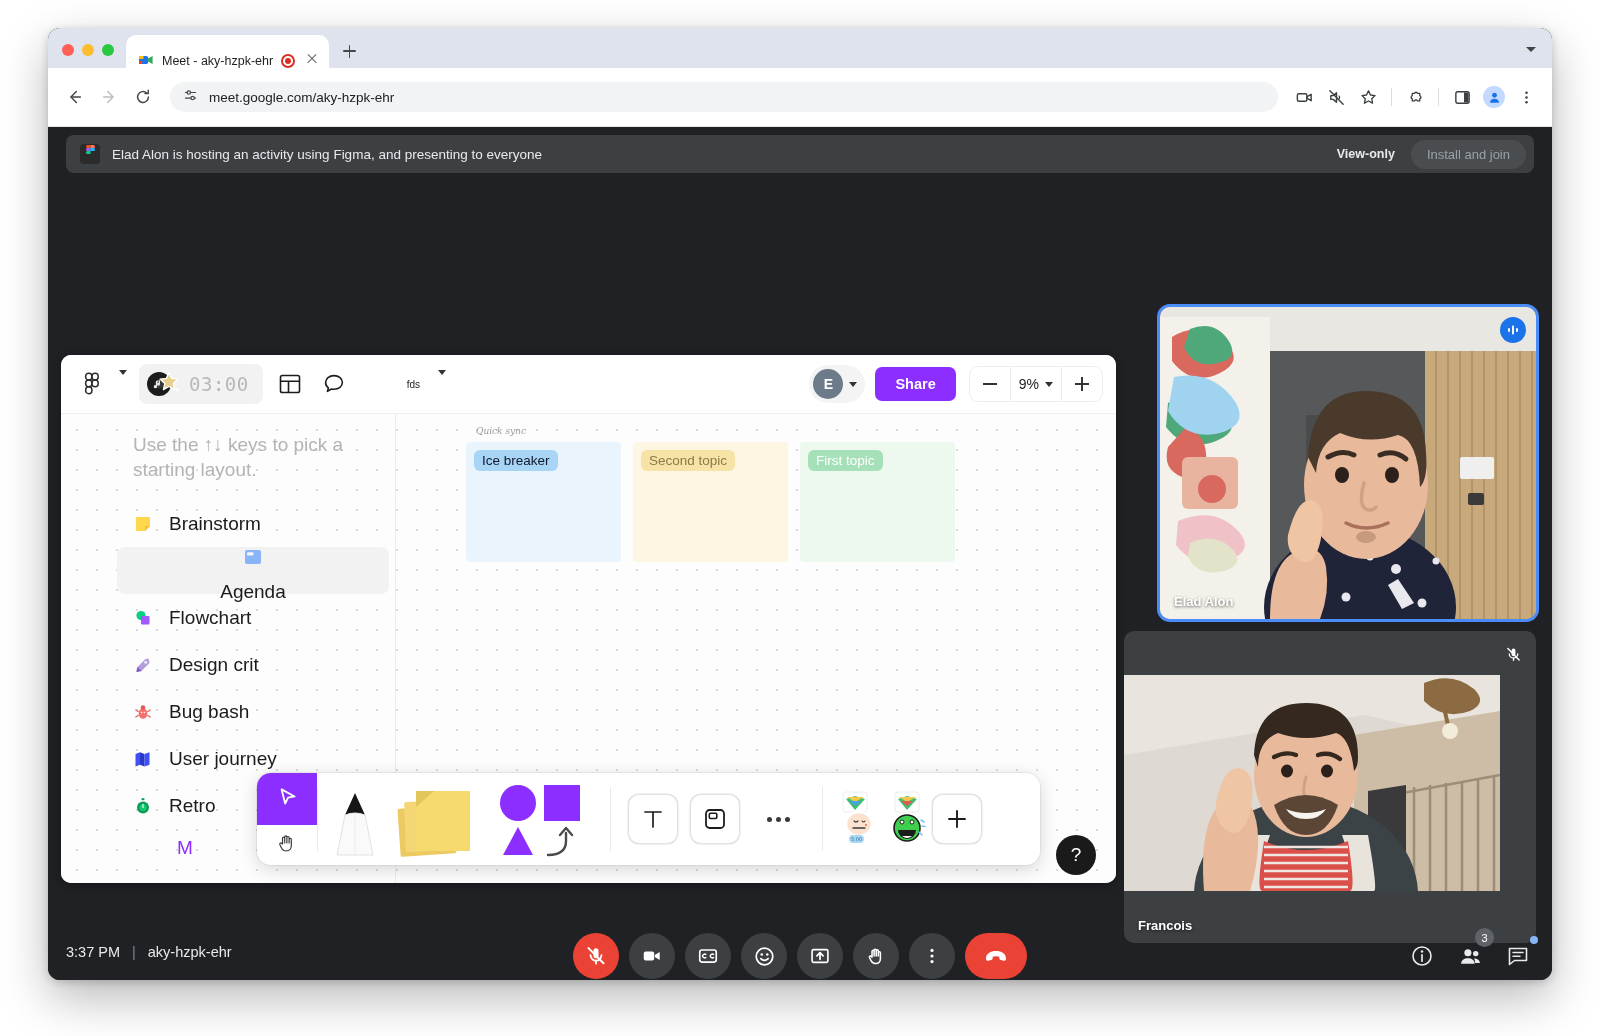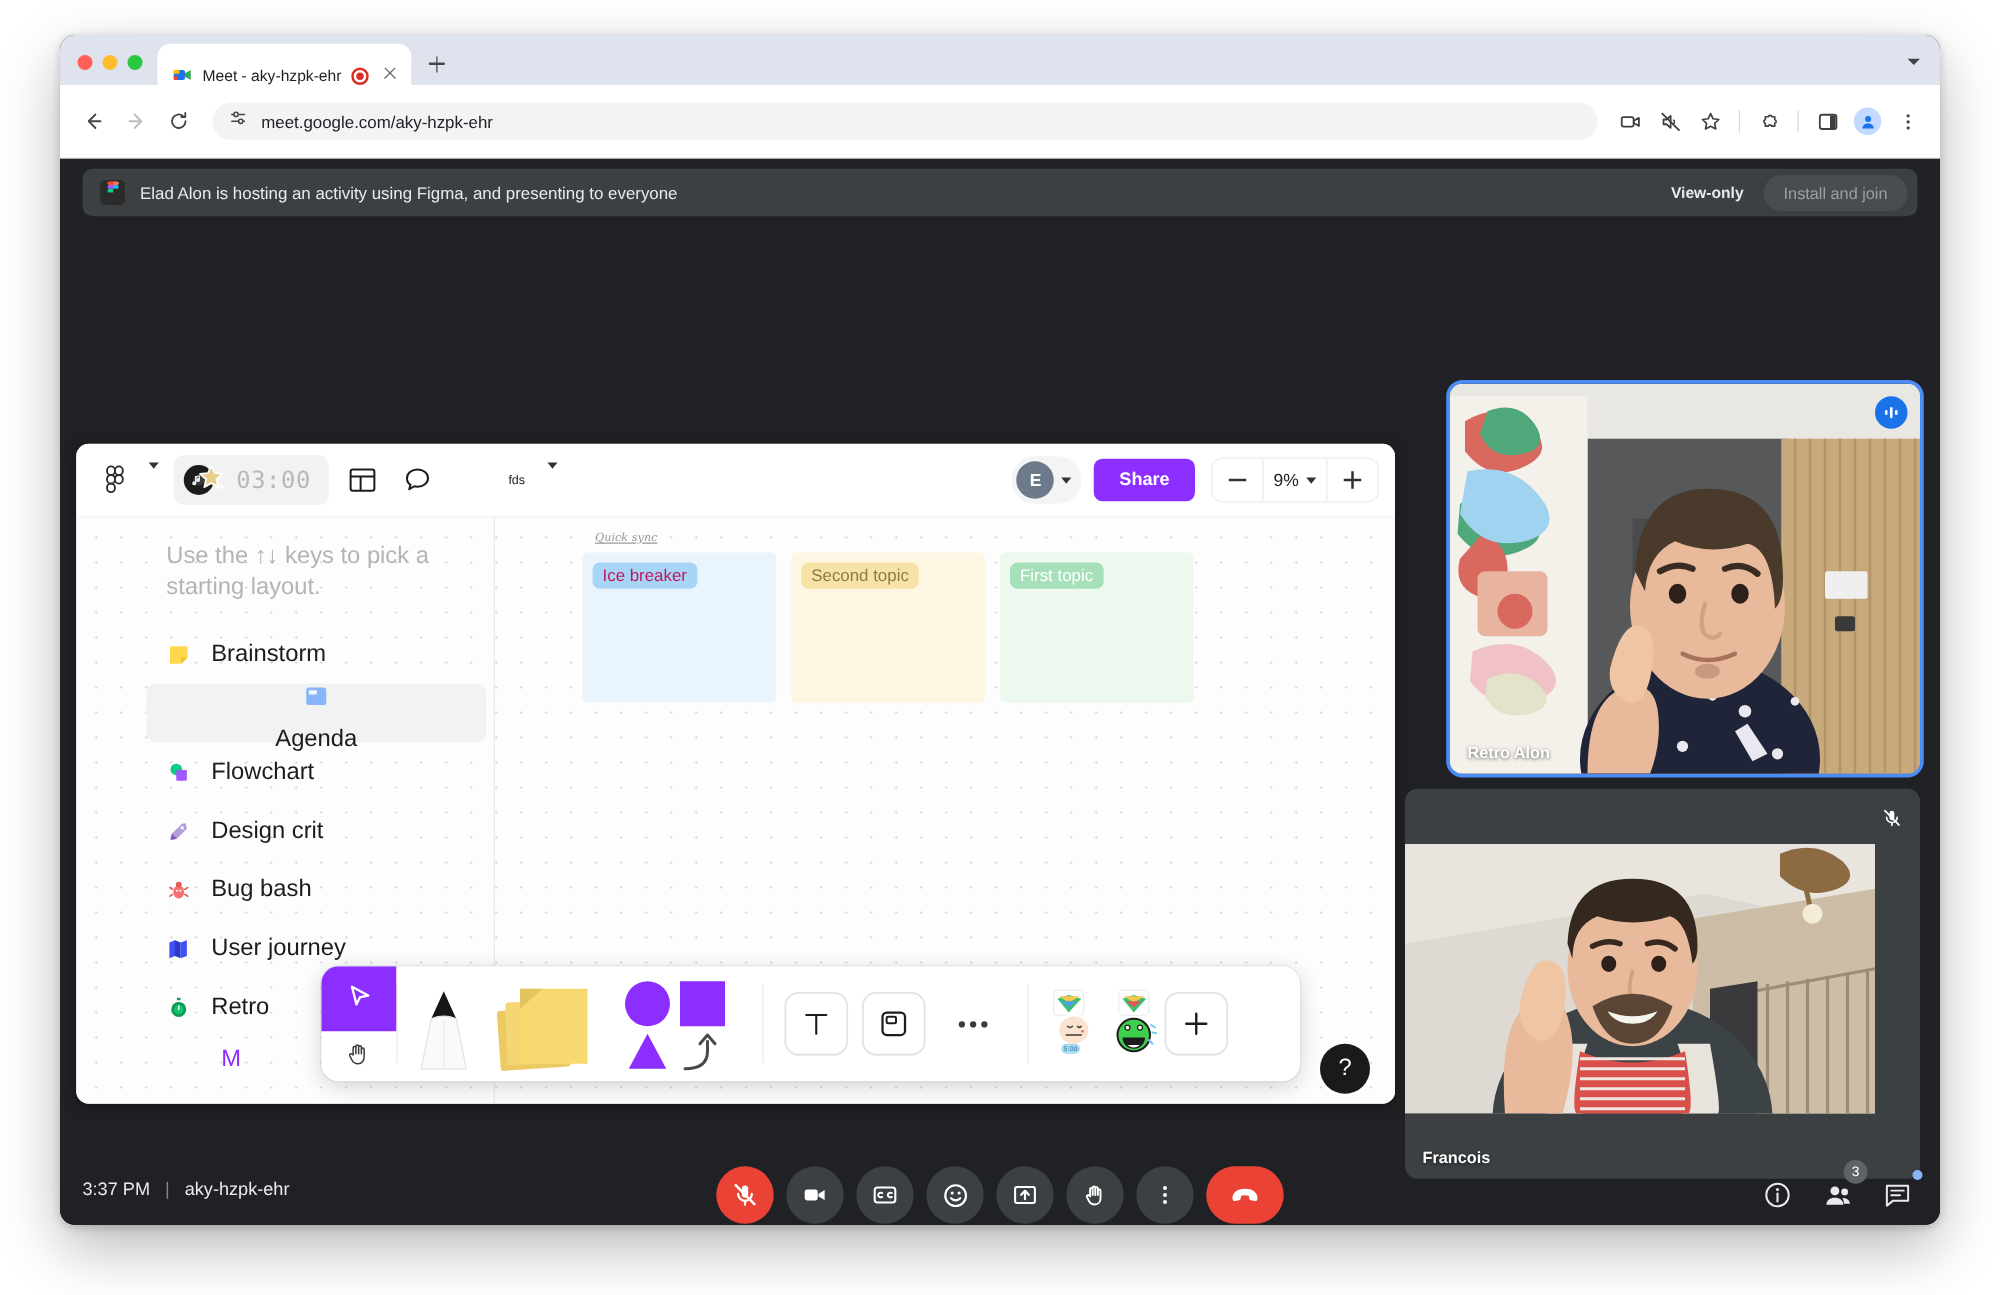--- a/index.html
+++ b/index.html
@@ -196,29 +196,29 @@
     font-size: 19px; color: #1b1b1b;
   }
   .layout-item.sel { background: #f2f2f2; flex-direction: column; }
   .li-ico { width: 24px; height: 24px; display:flex; align-items:center; justify-content:center; font-size: 19px; }
   .more-m { color: #8b2eff; font-size: 19px; padding: 8px 0 0 66px; }
 
   
   #board { position: absolute; left: 405px; top: 12px; width: 490px; }
   #board .board-title {
     font-family: "DejaVu Serif", serif; font-style: italic;
-    font-size: 9px; color: #9a9a9a; margin-left: 10px; margin-bottom: 6px; text-decoration: underline;
+    font-size: 9px; color: #9a9a9a; margin-left: 10px; margin-bottom: 6px;
   }
   .cols { display: flex; gap: 12px; }
   .col { width: 155px; height: 120px; border-radius: 4px; padding: 8px; }
   .col.c1 { background: #eaf4fc; }
   .col.c2 { background: #edf8ef; }
   .col.c3 { background: #fdf6e3; }
   .chip { display: inline-block; border-radius: 6px; padding: 3px 8px; font-size: 13.5px; }
-  .chip.b1 { background: #a8d5f5; color: #be185d; text-align: right; }
+  .chip.b1 { background: #a8d5f5; color: #0f172a; text-align: right; }
   .chip.b2 { background: #a6e0b8; color: #fff; }
   .chip.b3 { background: #f7e3a6; color: #8a7b4a; }
 
   
   #fig-tools {
     position: absolute; left: 196px; bottom: 18px;
     height: 92px; width: 783px;
     background: #fff; border-radius: 14px;
     box-shadow: 0 4px 18px rgba(0,0,0,.16), 0 0 0 1px rgba(0,0,0,.05);
     display: flex; align-items: stretch; overflow: hidden;
@@ -761,21 +761,21 @@
           <path d="M128 228 q10-40 26-34 q14 6 6 42 q-6 24-20 18 q-14-8-12-26Z" fill="#f0c5a4"></path>
         </svg>
       </div>
       <span class="tile-badge badge-speaking">
         <svg width="16" height="16" viewBox="0 0 16 16">
             <rect x="3" y="6" width="2" height="4" rx="1" fill="#fff"></rect>
             <rect x="7" y="3.5" width="2" height="9" rx="1" fill="#fff"></rect>
             <rect x="11" y="6" width="2" height="4" rx="1" fill="#fff"></rect>
           </svg>
       </span>
-      <span class="tile-name">Retro Alon</span>
+      <span class="tile-name">Elad Alon</span>
     </div>
 
     <div class="tile" id="tile2">
       <div class="vid" style="top:44px;bottom:52px;">
         <svg width="376" height="216" viewBox="0 0 376 216" preserveAspectRatio="xMidYMid slice">
           <rect width="376" height="216" fill="#ded9d2"></rect>
           <path d="M0 0 H376 V70 L240 40 L0 80Z" fill="#e9e5de"></path>
           <path d="M230 60 L376 36 V216 H230Z" fill="#cdbda6"></path>
           <g stroke="#9c8d78" stroke-width="2.5">
             <path d="M290 112v104M306 110v106M322 108v108M338 106v110M354 104v112M370 102v114"></path>

